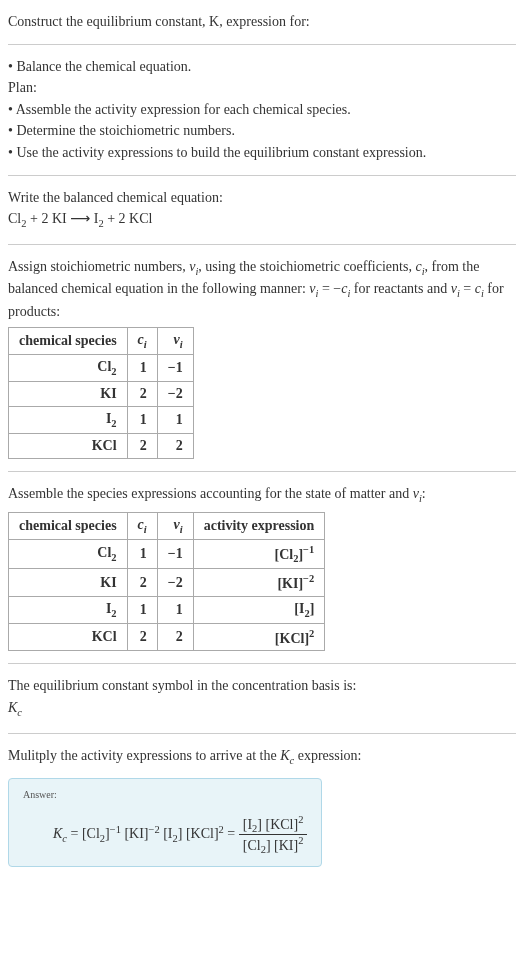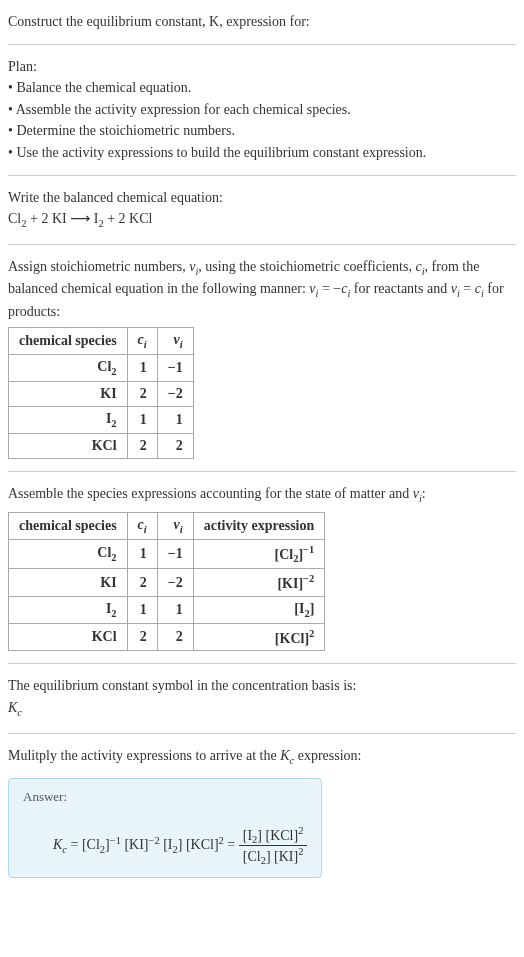--- a/index.html
+++ b/index.html
@@ -44,22 +44,22 @@
     .answer-box {
       background: #e8f4f8;
       border: 1px solid #b0d8e8;
       border-radius: 4px;
       padding: 10px 14px;
       margin: 8px 0;
       display: inline-block;
     }
     .answer-label {
       color: #555;
-      font-size: 13px;
-      margin-bottom: 20px;
+      font-size: 10px;
+      margin-bottom: 14px;
     }
     .frac {
       display: inline-block;
       vertical-align: middle;
       text-align: left;
     }
     .frac .num {
       display: block;
       border-bottom: 1px solid #333;
       padding: 0 4px;
@@ -79,22 +79,22 @@
 
 <div class="section">
   <div class="line">
     <span>Construct the equilibrium constant, K, expression for:</span>
   </div>
 </div>
 
 <hr>
 
 <div class="section">
+  <div class="line">• Balance the chemical equation.</div>
   <div class="line">Plan:</div>
-  <div class="line">• Balance the chemical equation.</div>
   <div class="line">• Assemble the activity expression for each chemical species.</div>
   <div class="line">• Determine the stoichiometric numbers.</div>
   <div class="line">• Use the activity expressions to build the equilibrium constant expression.</div>
 </div>
 
 <hr>
 
 <div class="section">
   <div class="line">Write the balanced chemical equation:</div>
   <div class="line">

